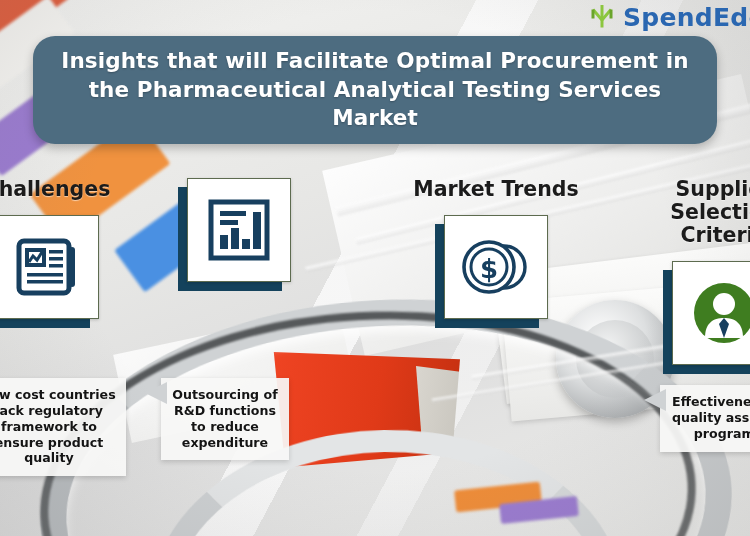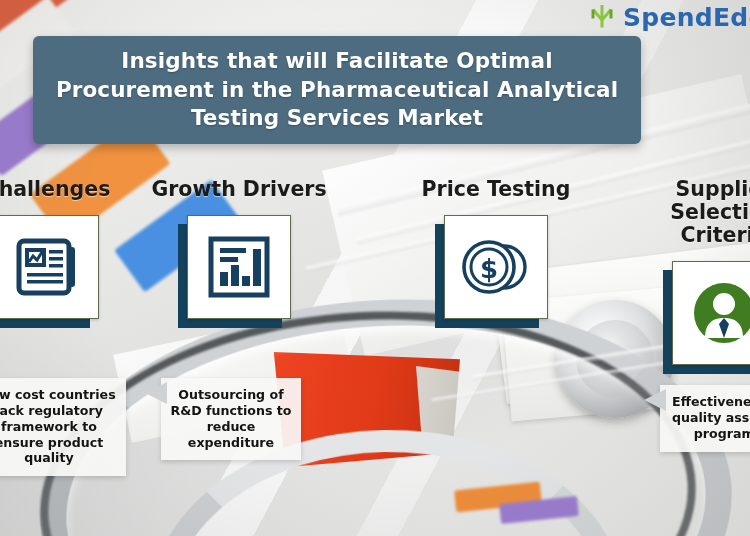--- a/index.html
+++ b/index.html
@@ -78,22 +78,22 @@
     box-shadow:0 4px 10px rgba(0,0,0,.25);filter:blur(.5px);
   }
   .bell::after{
     content:"";position:absolute;inset:20px;border-radius:50%;
     background:radial-gradient(circle at 40% 34%,#f2f3f3,#b5b8ba);
   }
   .vig{position:absolute;inset:0;background:radial-gradient(ellipse at 50% 45%,rgba(255,255,255,0) 55%,rgba(120,120,120,.18) 100%);}
 
   
   .banner{
-    position:absolute;left:33px;top:36px;width:608px;height:108px;
-    background:#4d6c80;border-radius:6px;
+    position:absolute;left:33px;top:36px;width:684px;height:108px;
+    background:#4d6c80;border-radius:22px;
     box-shadow:0 4px 10px rgba(0,0,0,.25);
     display:flex;align-items:center;justify-content:center;
   }
   .banner-text{
     color:#ffffff;font-weight:bold;font-size:21.5px;line-height:1.33;
     text-align:center;letter-spacing:.1px;padding:0 18px;
     text-shadow:0 1px 2px rgba(0,0,0,.25);
   }
 
   
@@ -129,21 +129,21 @@
 
   
   .note{
     position:absolute;background:rgba(247,247,246,.93);
     padding:9px 8px 10px 8px;box-sizing:border-box;
     color:#141414;font-weight:bold;font-size:12.6px;line-height:1.26;
     text-align:center;
     box-shadow:0 2px 5px rgba(0,0,0,.16);
   }
   .note.n1{left:-28px;top:378px;width:154px;}
-  .note.n2{left:161px;top:378px;width:140px;}
+  .note.n2{left:161px;top:378px;width:128px;}
   .note.n3{left:424px;top:385px;width:136px;}
   .note.n4{left:660px;top:385px;width:150px;}
   .note-tab{
     position:absolute;left:-16px;top:4px;width:22px;height:22px;
     background:#cfd2d4;clip-path:polygon(0 50%,100% 0,100% 100%);
   }
 </style>
 </head>
 <body>
 
@@ -204,39 +204,38 @@
           <rect x="36" y="31" width="14" height="3.5" fill="#173f5f"></rect>
           <rect x="14" y="40" width="36" height="3.5" fill="#173f5f"></rect>
           <rect x="14" y="47" width="36" height="3.5" fill="#173f5f"></rect>
           <rect x="56" y="14" width="6" height="40" rx="3" fill="#173f5f"></rect>
         </svg>
       </div>
     </div>
   </div>
 
   <div class="col c2">
-    <div class="col-title">Growth Drivers</div>
     <div class="icon-wrap">
       <div class="icon-shadow"></div>
       <div class="icon-box">
         <svg width="66" height="66" viewBox="0 0 66 66">
           <rect x="5" y="5" width="56" height="56" fill="none" stroke="#173f5f" stroke-width="5"></rect>
           <rect x="14" y="14" width="26" height="5" fill="#173f5f"></rect>
           <rect x="14" y="23" width="18" height="5" fill="#173f5f"></rect>
           <rect x="14" y="38" width="8" height="14" fill="#173f5f"></rect>
           <rect x="25" y="31" width="8" height="21" fill="#173f5f"></rect>
           <rect x="36" y="42" width="8" height="10" fill="#173f5f"></rect>
           <rect x="47" y="15" width="8" height="37" fill="#173f5f"></rect>
         </svg>
       </div>
     </div>
   </div>
 
   <div class="col c3">
-    <div class="col-title">Price Testing</div>
+    <div class="col-title">Market Trends</div>
     <div class="icon-wrap">
       <div class="icon-shadow"></div>
       <div class="icon-box">
         <svg width="70" height="64" viewBox="0 0 70 64">
           <circle cx="43" cy="32" r="21" fill="none" stroke="#173f5f" stroke-width="3.4"></circle>
           <circle cx="28" cy="32" r="25" fill="#ffffff" stroke="#173f5f" stroke-width="3.6"></circle>
           <circle cx="28" cy="32" r="18" fill="none" stroke="#173f5f" stroke-width="3"></circle>
           <text x="28" y="43" font-family="'DejaVu Sans',sans-serif" font-size="26" font-weight="bold" fill="#173f5f" text-anchor="middle">$</text>
         </svg>
       </div>

